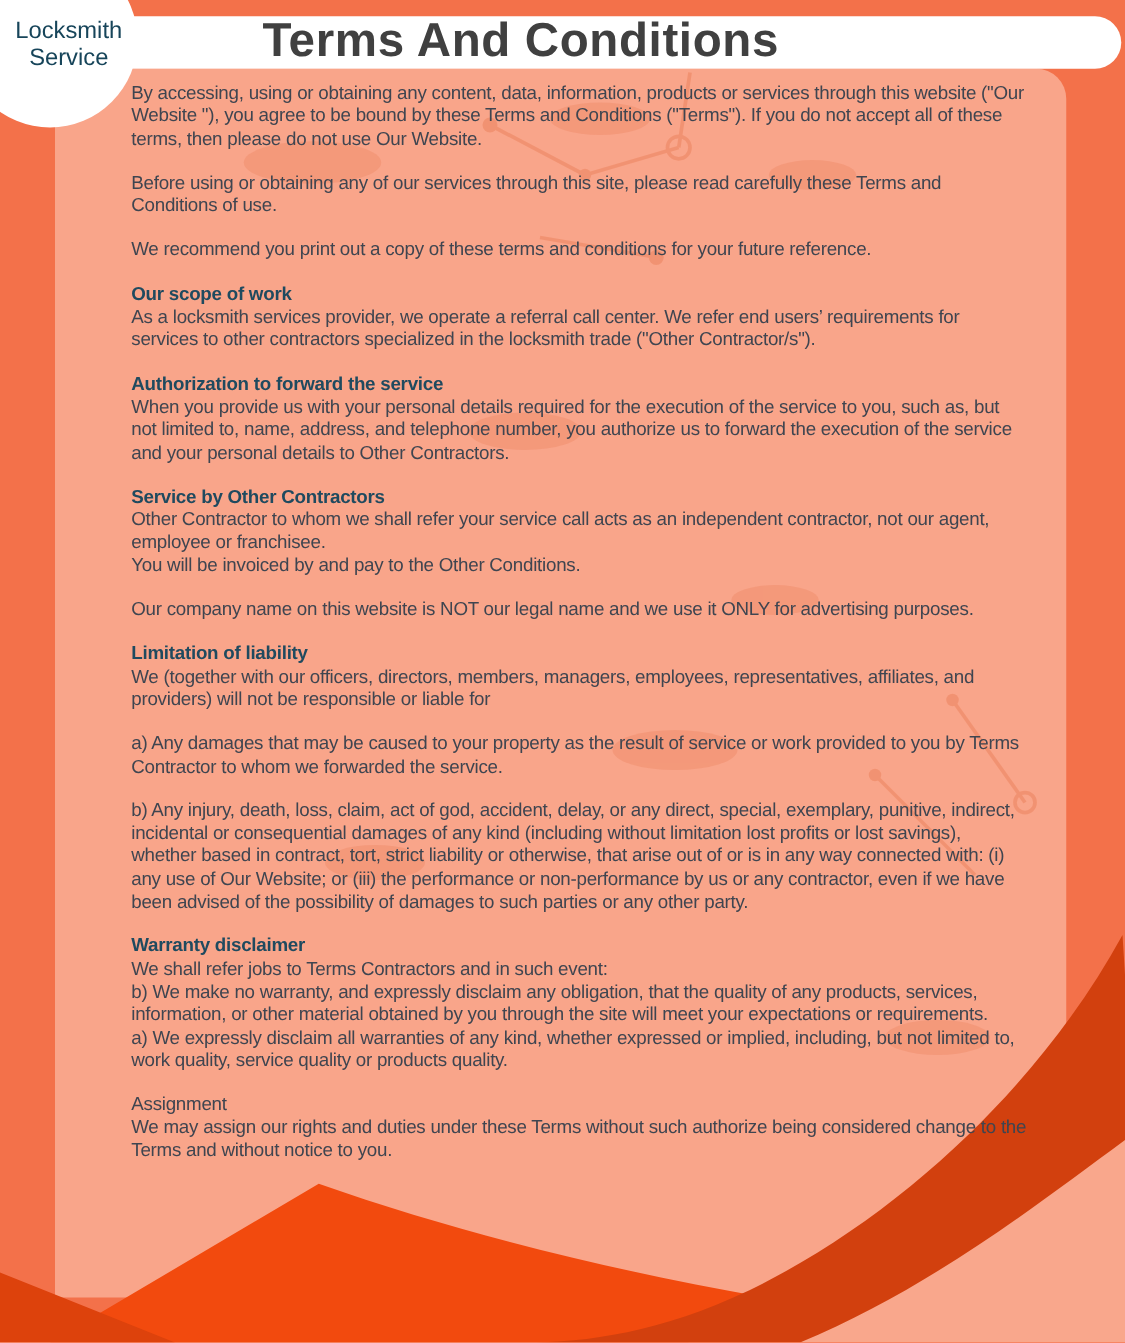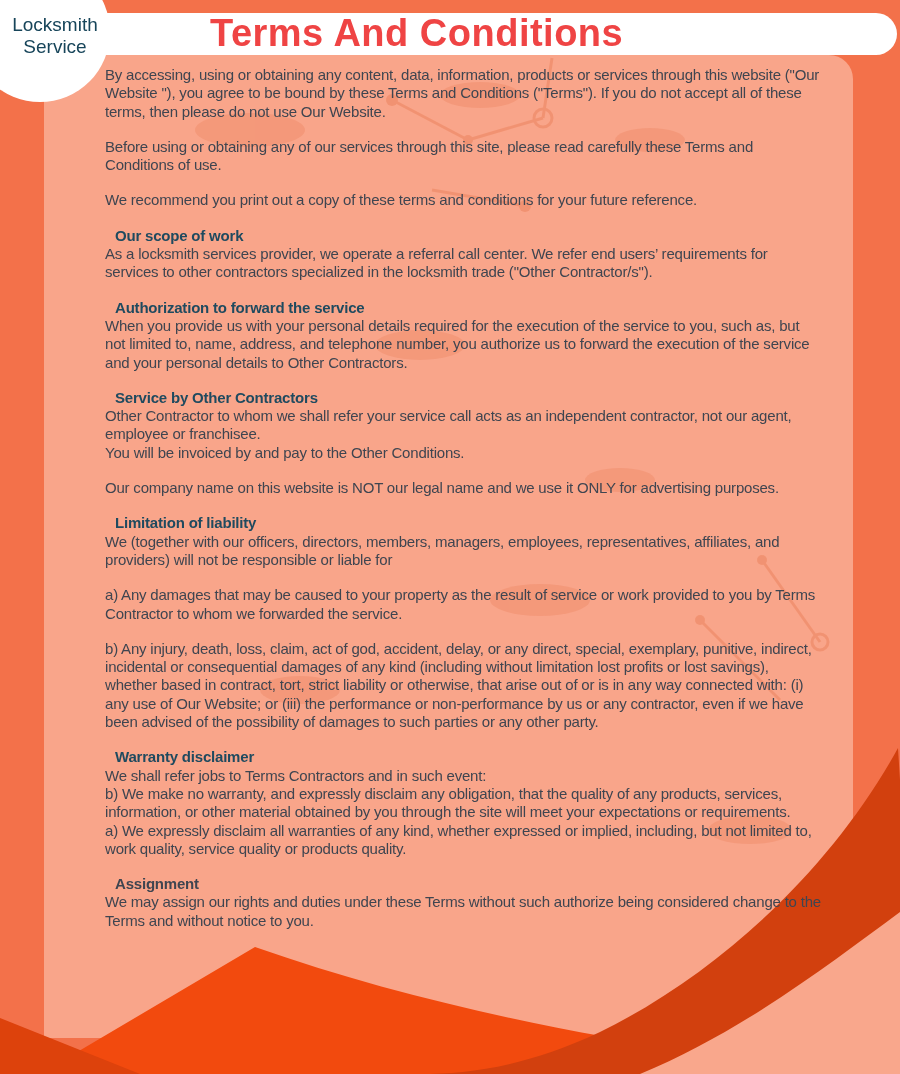--- a/index.html
+++ b/index.html
@@ -22,22 +22,22 @@
   .decor { position:absolute; left:0; top:0; width:900px; height:1074px; z-index:3; pointer-events:none; }
 
   
   .terms {
     position:absolute; left:105px; top:66px; width:716px; z-index:4;
     font-size:15px; line-height:18.3px; letter-spacing:-0.2px;
     color:#3f4550;
   }
   .terms .section { margin:0 0 17px 0; }
   .terms .section:last-child { margin-bottom:0; }
-  .terms .section-heading { font-weight:bold; color:#1f4a5f;margin-left:10px; }
-  .terms .section-heading.plain { font-weight:bold; color:#3f4550; }
+  .terms .section-heading { font-weight:bold; color:#1f4a5f; }
+  .terms .section-heading.plain { font-weight:normal; color:#3f4550; }
   .terms .para { margin:0; }
 
   
   .header-bar {
     position:absolute; left:0; top:13px; width:897px; height:42px;
     background:#ffffff; border-radius:0 21px 21px 0; z-index:5;
   }
   .title {
     position:absolute; left:210px; top:-4px; margin:0;
     font-size:38px; font-weight:bold; color:#1b4a5e;
@@ -144,21 +144,21 @@
         <div class="para">b) We make no warranty, and expressly disclaim any obligation, that the quality of any products, services, information, or other material obtained by you through the site will meet your expectations or requirements.</div>
         <div class="para">a) We expressly disclaim all warranties of any kind, whether expressed or implied, including, but not limited to, work quality, service quality or products quality.</div>
       </div>
       <div class="section">
         <div class="section-heading plain">Assignment</div>
         <div class="para">We may assign our rights and duties under these Terms without such authorize being considered change to the Terms and without notice to you.</div>
       </div>
     </div>
 
   <div class="header-bar" style="background: rgb(255, 255, 255);">
-    <h1 class="title" style="color: #ef4444;">Terms And Conditions</h1>
+    <h1 class="title" style="color: #404040;">Terms And Conditions</h1>
   </div>
 
   <div class="logo">
     <div class="logo-text">
       <div>Locksmith</div>
       <div>Service</div>
     </div>
   </div>
 
 </div>

